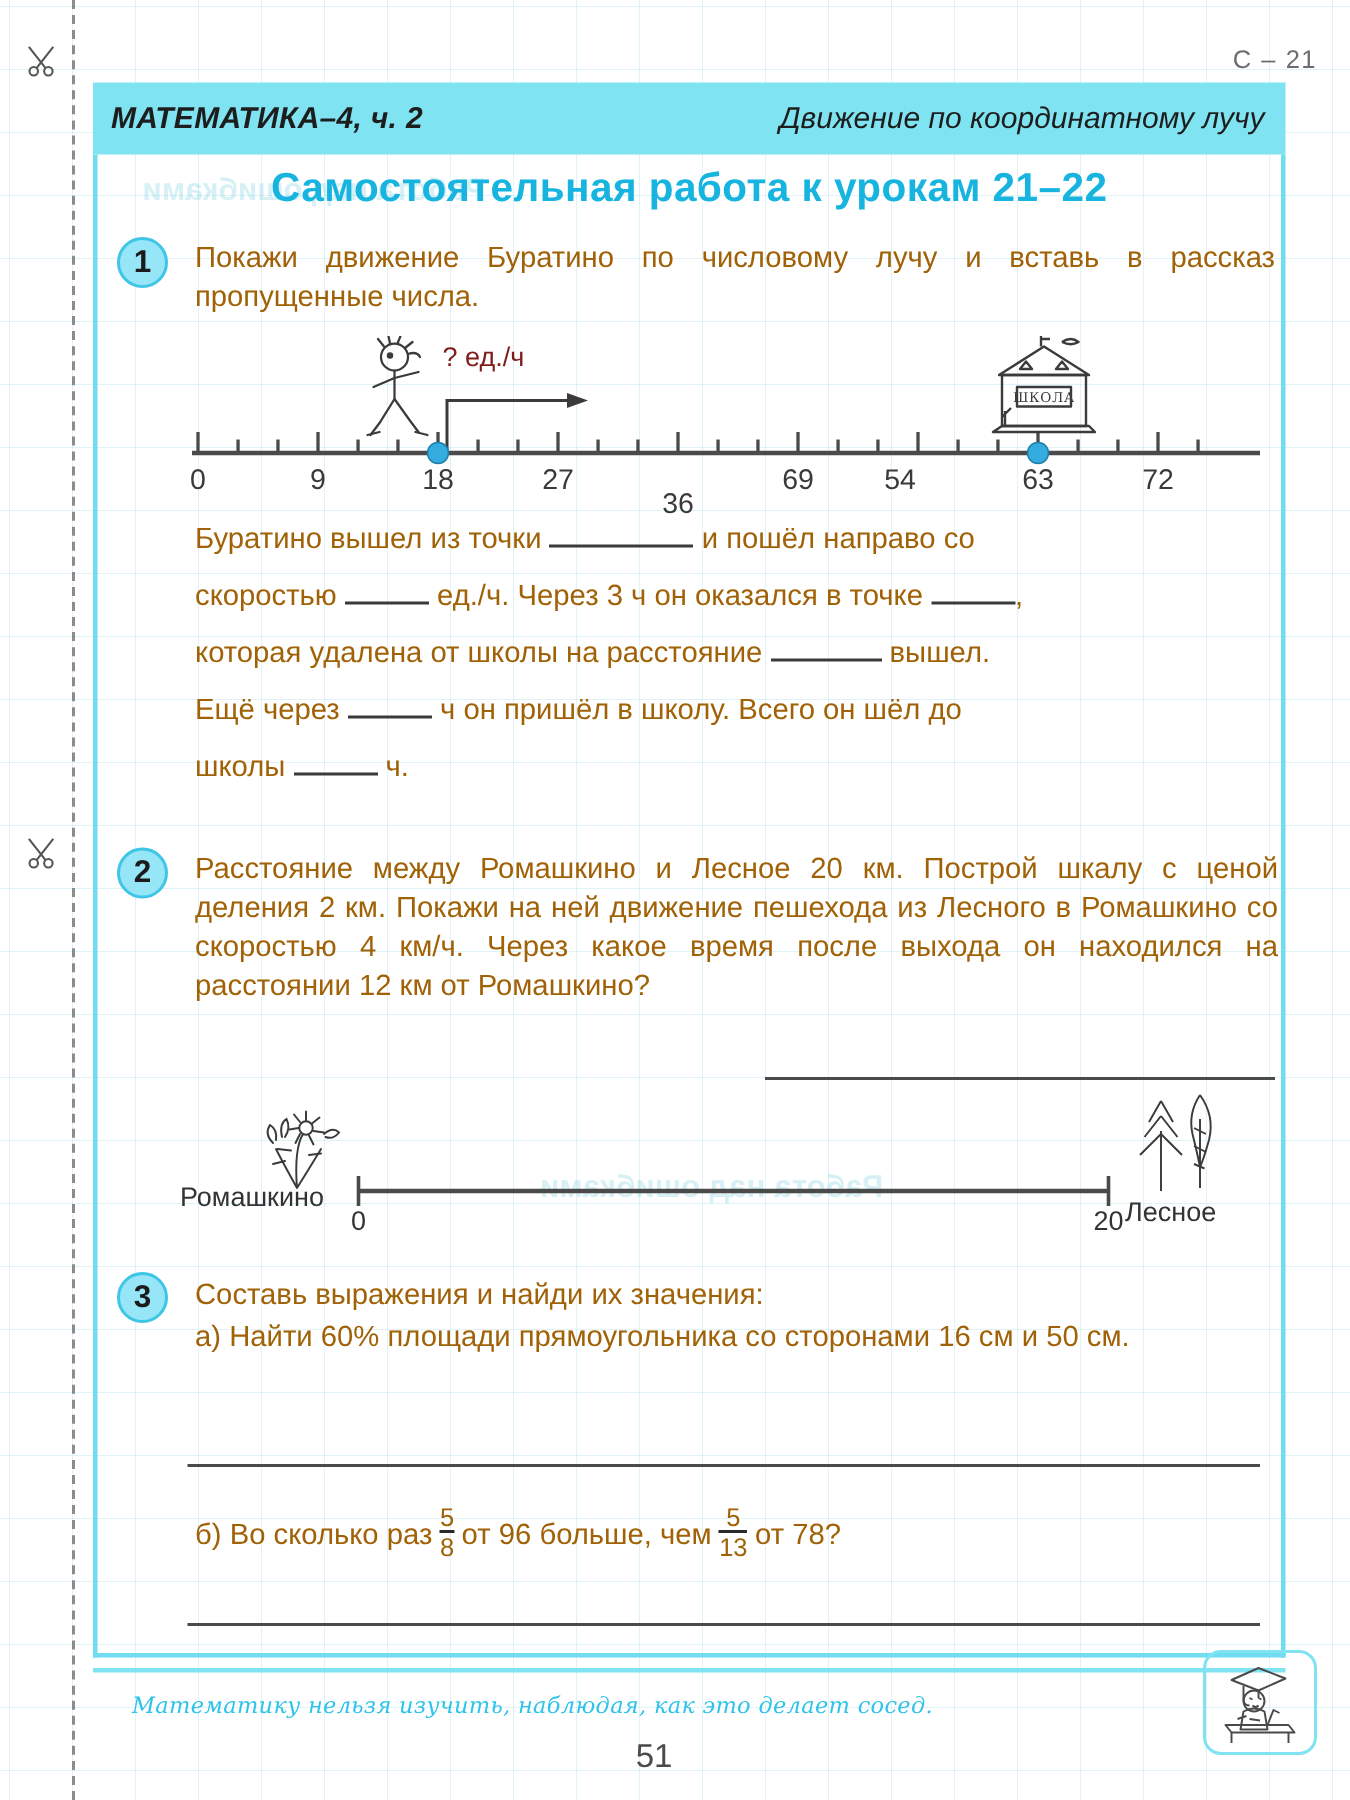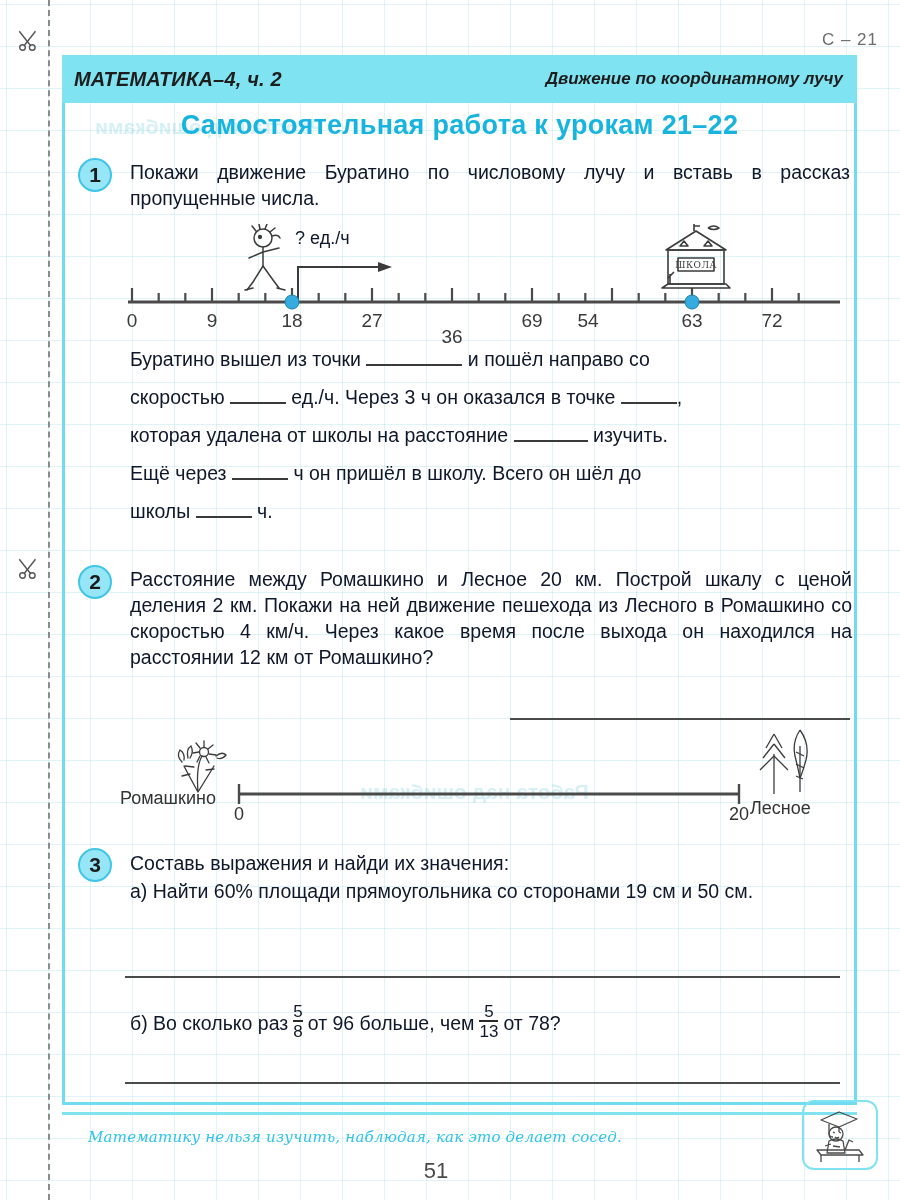--- a/index.html
+++ b/index.html
@@ -48,54 +48,54 @@
   .headband{
     position:absolute;left:62px;top:55px;width:795px;height:48px;
     background:#7fe3f2;box-sizing:border-box;
     display:flex;align-items:center;
   }
   .headband .subject{
     font-style:italic;font-weight:bold;font-size:20px;color:#1d1d1d;
     margin-left:12px;letter-spacing:.2px;white-space:nowrap;
   }
   .headband .topic{
-    font-style:italic;font-weight:bold;font-size:17px;color:#1d1d1d;
+    font-style:italic;font-weight:normal;font-size:20px;color:#1d1d1d;
     margin-left:auto;margin-right:14px;white-space:nowrap;
   }
 
   .worktitle{
     position:absolute;left:62px;top:110px;width:795px;
     text-align:center;font-weight:bold;font-size:27px;color:#18b4e0;
     letter-spacing:.3px;
   }
 
   
   .task{position:absolute;}
   .tnum{
     position:absolute;width:34px;height:34px;border-radius:50%;
     background:#96e6f7;border:2px solid #3fc6e6;box-sizing:border-box;
     color:#1b1b1b;font-weight:bold;font-size:21px;
     display:flex;align-items:center;justify-content:center;
   }
   .tbody{
-    font-size:19.5px;color:#0f172a;line-height:1.34;text-align:justify;
+    font-size:19.5px;color:#a16207;line-height:1.34;text-align:justify;
   }
   .tbody.loose{line-height:1.95;}
 
   .blank{display:inline-block;border-bottom:2px solid #3a3a3a;vertical-align:baseline;height:1em;} .b-s{width:56px;} .b-m{width:74px;} .b-l{width:96px;}
 
   
   .numline{position:absolute;left:120px;top:222px;width:720px;height:110px;}
   .numline svg{display:block;}
   .nl-lab{
     position:absolute;font-size:19px;color:#3a3a3a;
     transform:translateX(-50%);
   }
   .spd{
-    position:absolute;font-size:18px;color:#0f172a;white-space:nowrap;
+    position:absolute;font-size:18px;color:#7f1d1d;white-space:nowrap;
   }
 
   
   .scaleblk{position:absolute;left:110px;top:712px;width:740px;height:118px;}
   .ansline{position:absolute;height:0;border-top:2px solid #4a4a4a;}
   .place{position:absolute;font-size:18px;color:#333;text-align:center;}
   .snum{position:absolute;font-size:18px;color:#333;transform:translateX(-50%);}
 
   
   .frac{
@@ -247,41 +247,41 @@
       </g>
       <text x="46" y="44" font-family="DejaVu Serif, serif" font-size="9" fill="#3b3b3b" text-anchor="middle" letter-spacing="0.5">ШКОЛА</text>
     </svg>
 
     <div class="nl-lab" style="left:12px;top:88px;">0</div>
     <div class="nl-lab" style="left:92px;top:88px;">9</div>
     <div class="nl-lab" style="left:172px;top:88px;">18</div>
     <div class="nl-lab" style="left:252px;top:88px;">27</div>
     <div class="nl-lab" style="left:332px;top:104px;">36</div>
     <div class="nl-lab" style="left:412px;top:88px;">69</div>
-    <div class="nl-lab" style="left:468px;top:88px;">54</div>
+    <div class="nl-lab" style="left:480px;top:88px;">54</div>
     <div class="nl-lab" style="left:572px;top:88px;">63</div>
     <div class="nl-lab" style="left:652px;top:88px;">72</div>
   </div>
 
   <div class="tbody loose" style="position:absolute;left:130px;top:340px;width:715px;">
     <div>
       <span>Буратино вышел из точки</span>
       <span class="blank b-l"></span>
       <span>и пошёл направо со</span>
     </div>
     <div>
       <span>скоростью</span>
       <span class="blank b-s"></span>
       <span>ед./ч. Через 3 ч он оказался в точке</span>
       <span class="blank b-s"></span><span>,</span>
     </div>
     <div>
       <span>которая удалена от школы на расстояние</span>
       <span class="blank b-m"></span>
-      <span>изучить.</span>
+      <span>вышел.</span>
     </div>
     <div>
       <span>Ещё через</span>
       <span class="blank b-s"></span>
       <span>ч он пришёл в школу. Всего он шёл до</span>
     </div>
     <div>
       <span>школы</span>
       <span class="blank b-s"></span>
       <span>ч.</span>
@@ -327,21 +327,21 @@
     </svg>
     <div class="snum" style="left:129px;top:92px;">0</div>
     <div class="snum" style="left:629px;top:92px;">20</div>
   </div>
 
   <div class="task" style="left:62px;top:848px;width:795px;">
     <div class="tnum" style="left:16px;top:0;">3</div>
     <div class="tbody" style="position:absolute;left:68px;top:2px;width:722px;">Составь выражения и найди их значения:</div>
     <div class="tbody" style="position:absolute;left:68px;top:30px;width:722px;">
       <span>а)</span>
-      <span>Найти 60% площади прямоугольника со сторонами 19 см и 50 см.</span>
+      <span>Найти 60% площади прямоугольника со сторонами 16 см и 50 см.</span>
     </div>
   </div>
 
   <div class="ansline" style="left:125px;top:976px;width:715px;"></div>
 
   <div class="tbody" style="position:absolute;left:130px;top:1004px;width:715px;display:flex;align-items:center;flex-wrap:wrap;">
     <span>б)</span>&nbsp;
     <span>Во сколько раз</span>
     <span class="frac">
       <span class="num">5</span>

